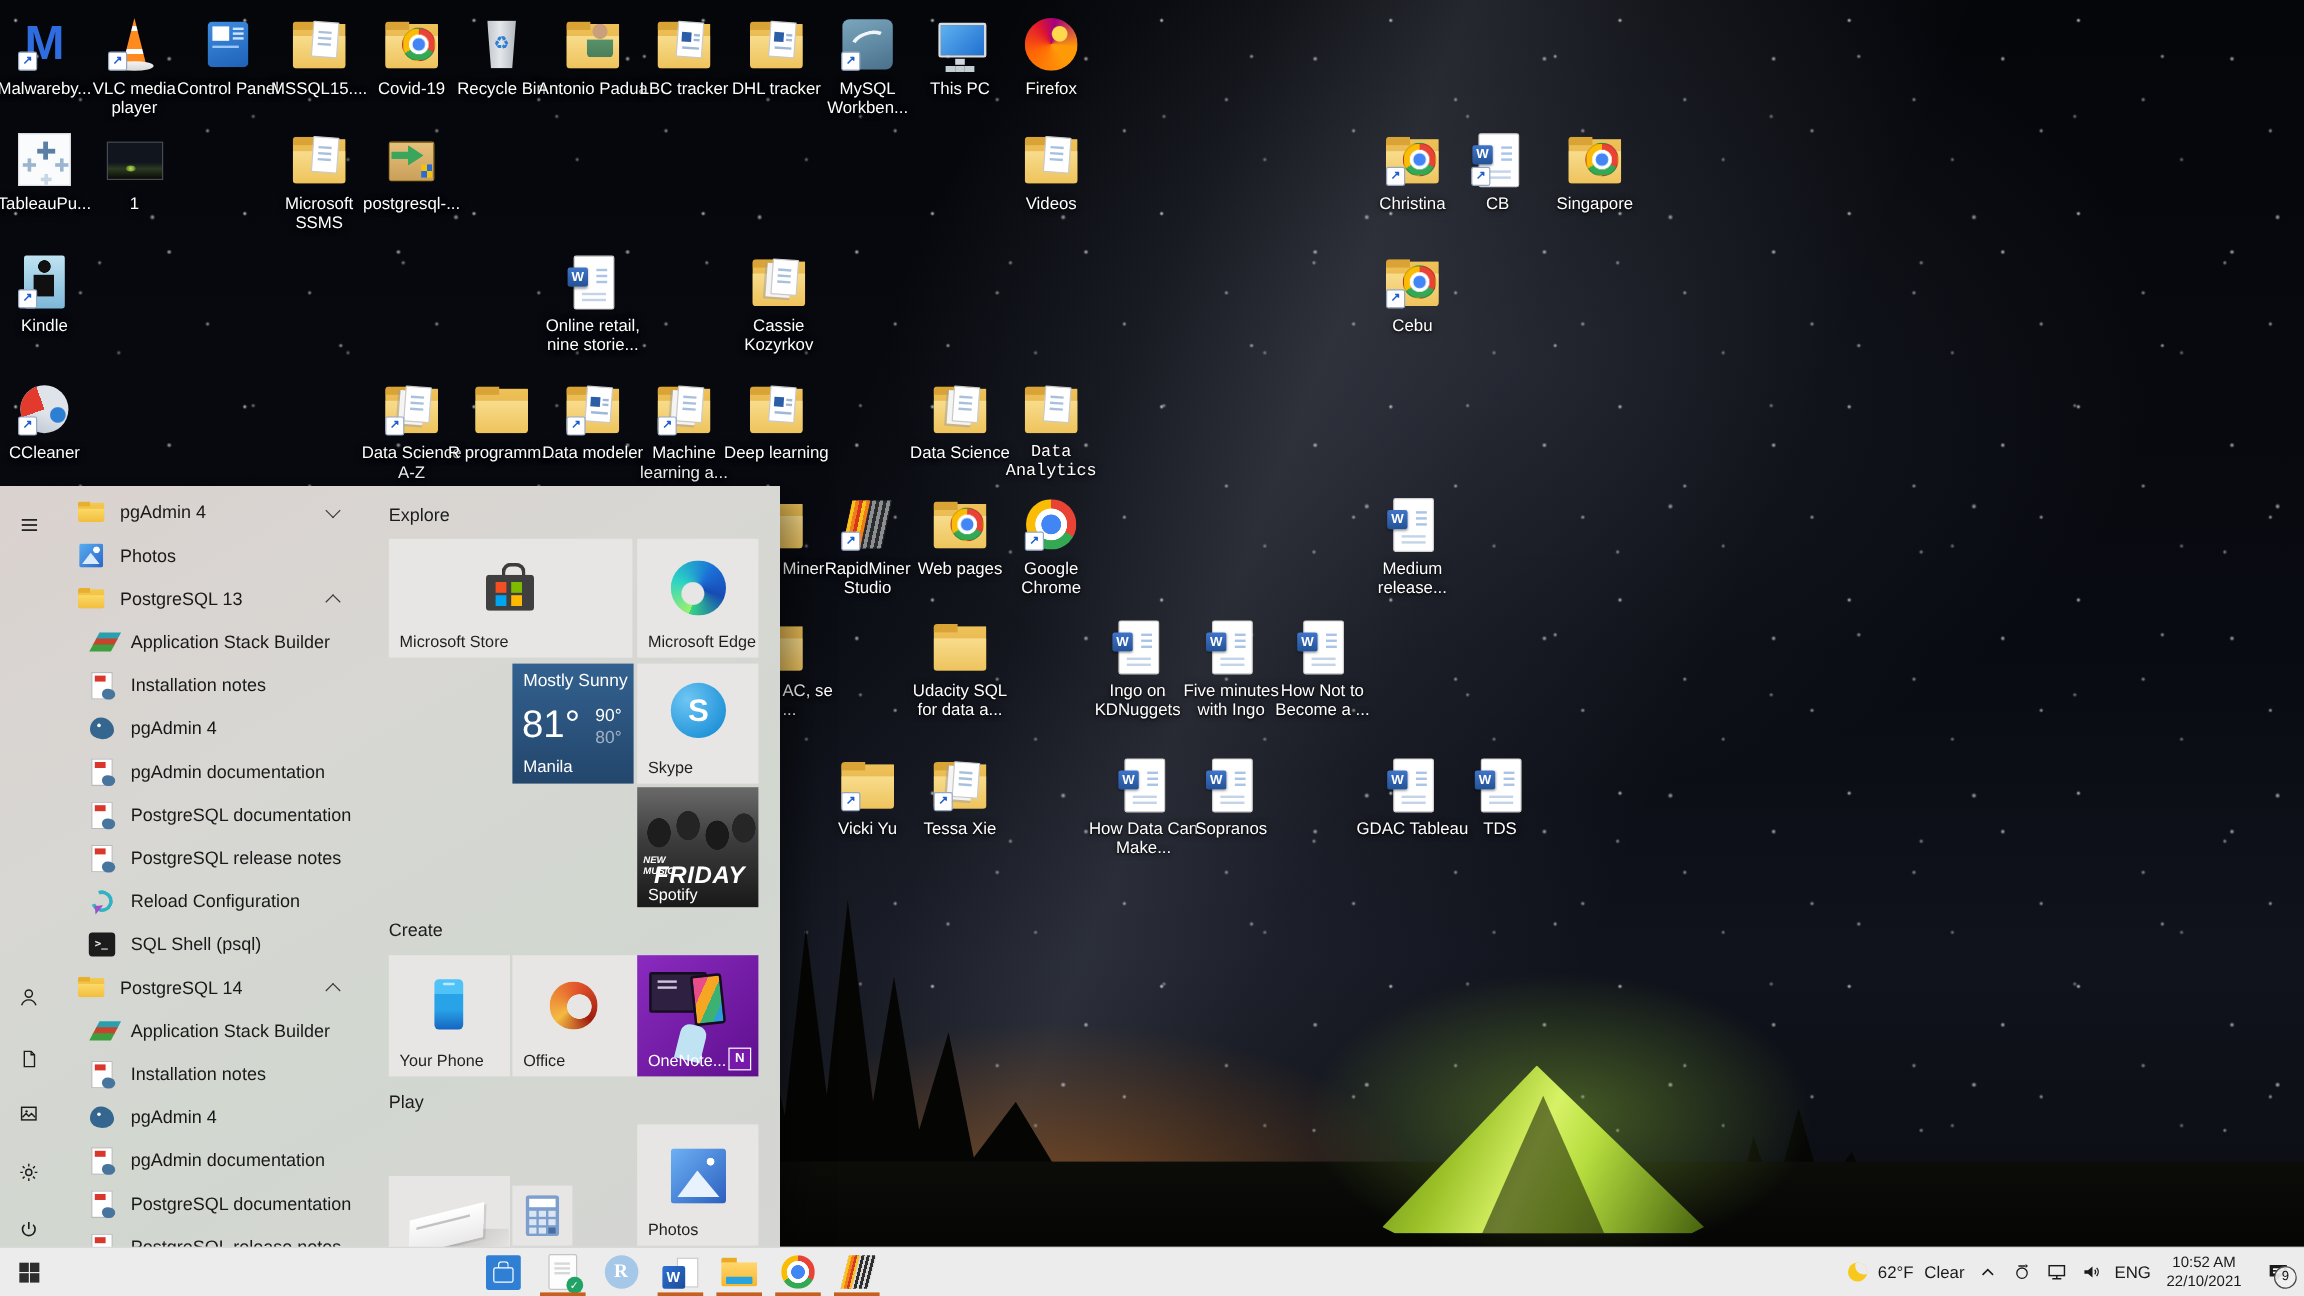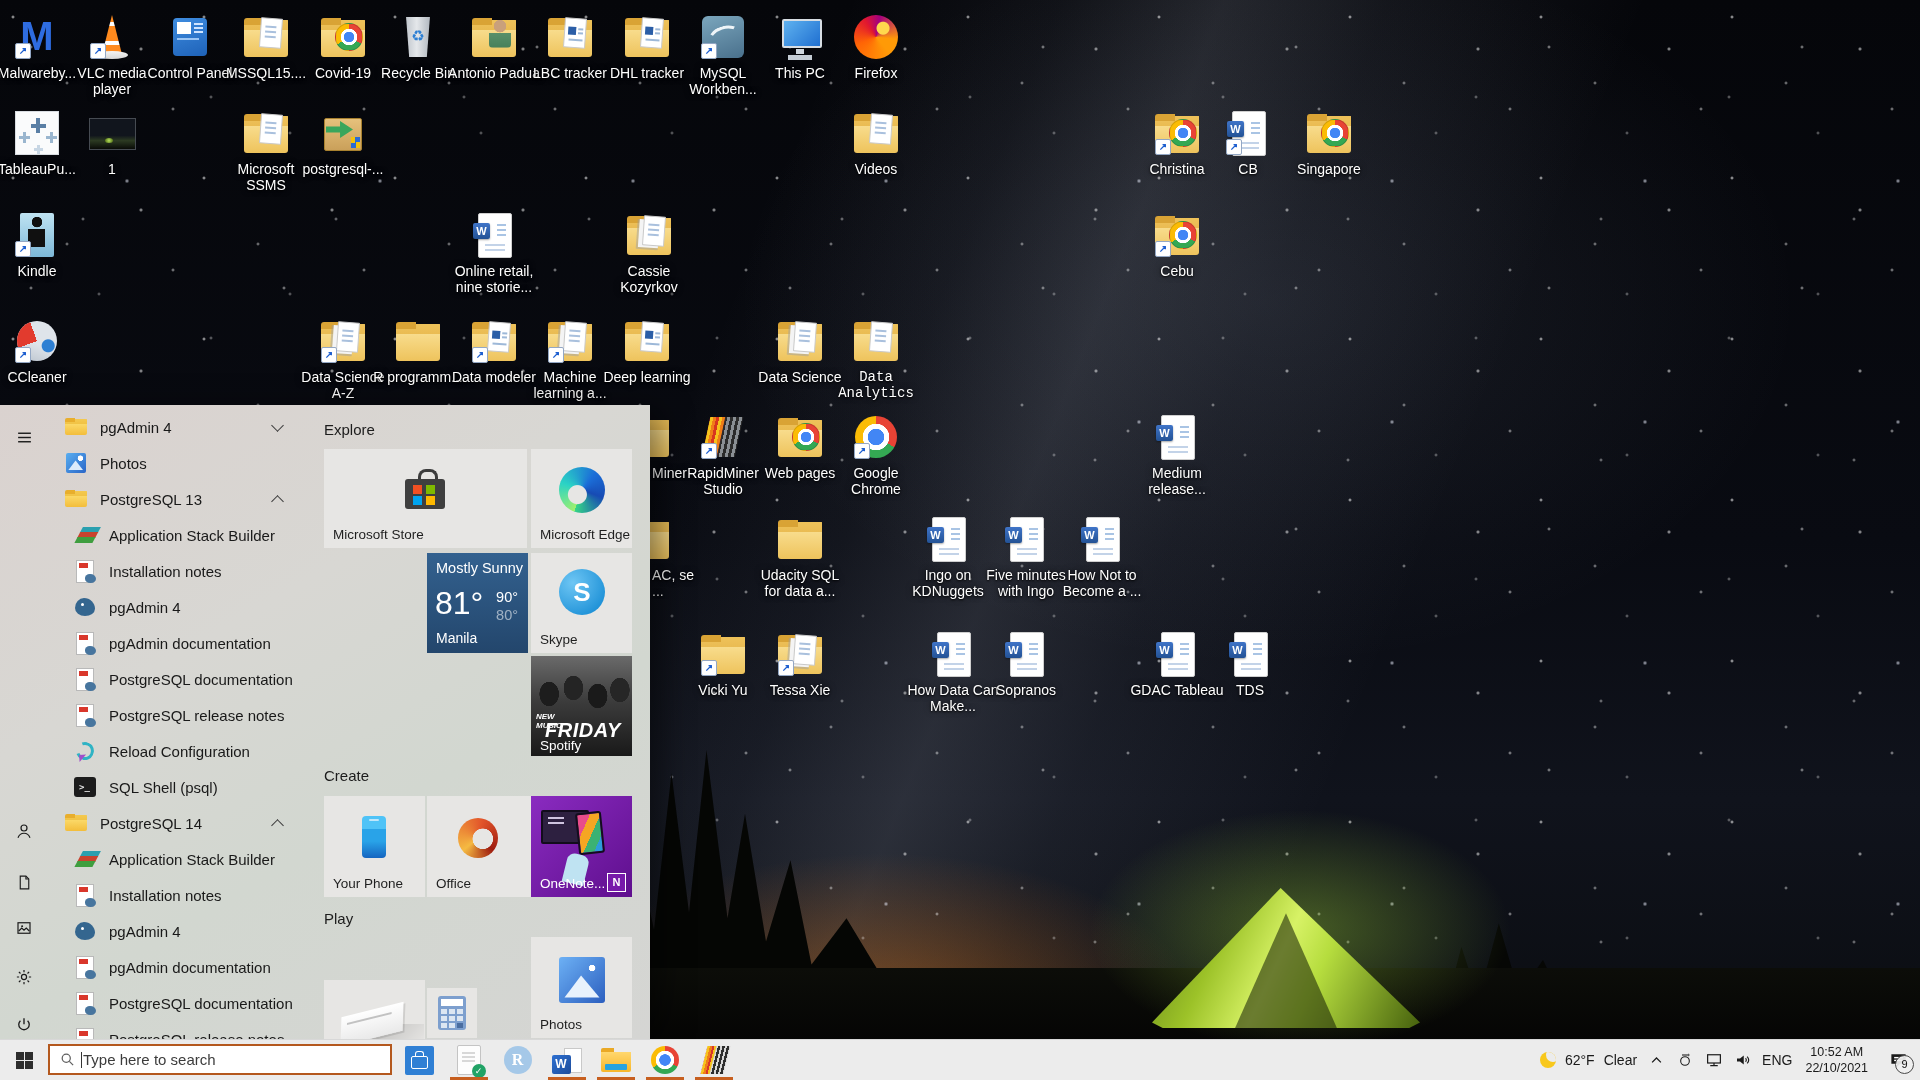--- a/index.html
+++ b/index.html
@@ -785,28 +785,20 @@
 
   <div id="taskbar">
     <div id="start-btn">
       <svg width="17" height="17" viewBox="0 0 17 17">
         <rect x="0" y="0" width="8" height="8" fill="#2d2d2d"></rect>
           <rect x="9" y="0" width="8" height="8" fill="#2d2d2d"></rect>
         <rect x="0" y="9" width="8" height="8" fill="#2d2d2d"></rect>
           <rect x="9" y="9" width="8" height="8" fill="#2d2d2d"></rect>
       </svg>
     </div>
-    <div id="search-box">
-      <svg width="15" height="15" viewBox="0 0 24 24">
-        <circle cx="10" cy="10" r="6.5" fill="none" stroke="#5f5f5f" stroke-width="2"></circle>
-        <path d="M15 15l6 6" stroke="#5f5f5f" stroke-width="2"></path>
-      </svg>
-      <span class="caret"></span>
-      <span class="ph">Type here to search</span>
-    </div>
     <div id="pinned">
         <div class="tb-btn">
           <span class="p-toolbox"></span>
         </div>
         <div class="tb-btn run">
           <span class="p-doccheck"></span>
         </div>
         <div class="tb-btn">
           <span class="p-r">R</span>
         </div>

